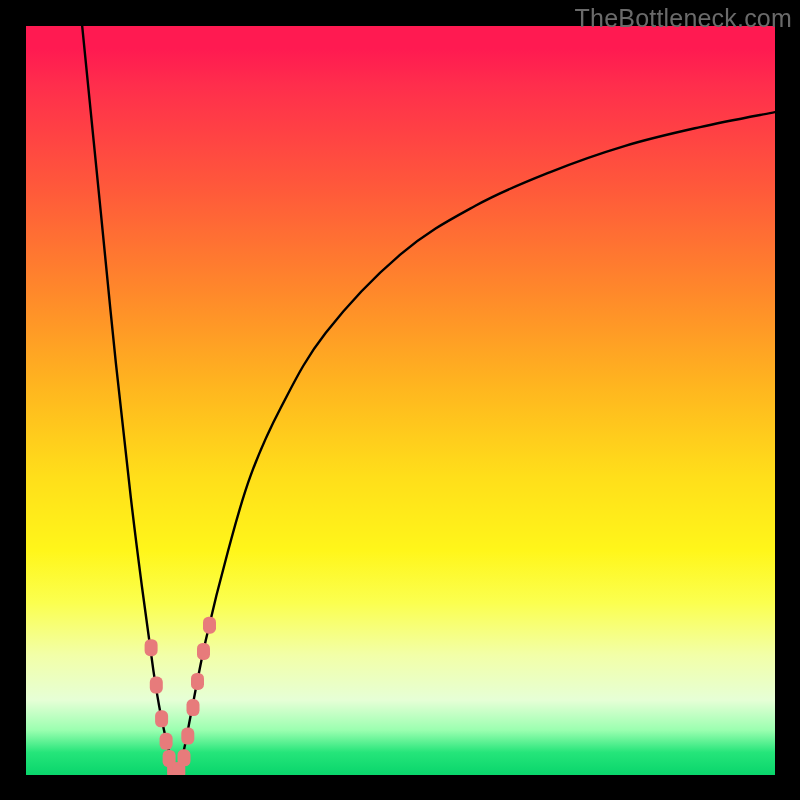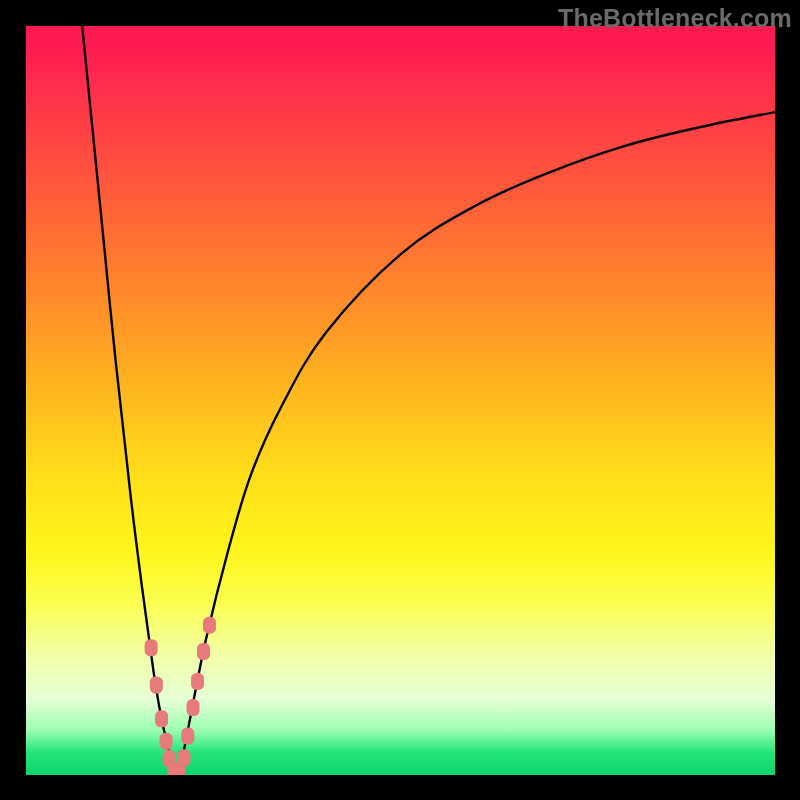--- a/index.html
+++ b/index.html
@@ -58,21 +58,21 @@
     width: 749px;
     height: 749px;
   }
   .watermark {
     position: absolute;
     top: 4px;
     right: 8px;
     color: #6a6a6a;
     font-size: 25px;
     letter-spacing: 0.2px;
-    font-weight: 700;
+    font-weight: 400;
     user-select: none;
   }
 </style>
 </head>
 <body>
 
 <div class="frame">
 
   <div class="plot">
     <div class="gradient"></div>

